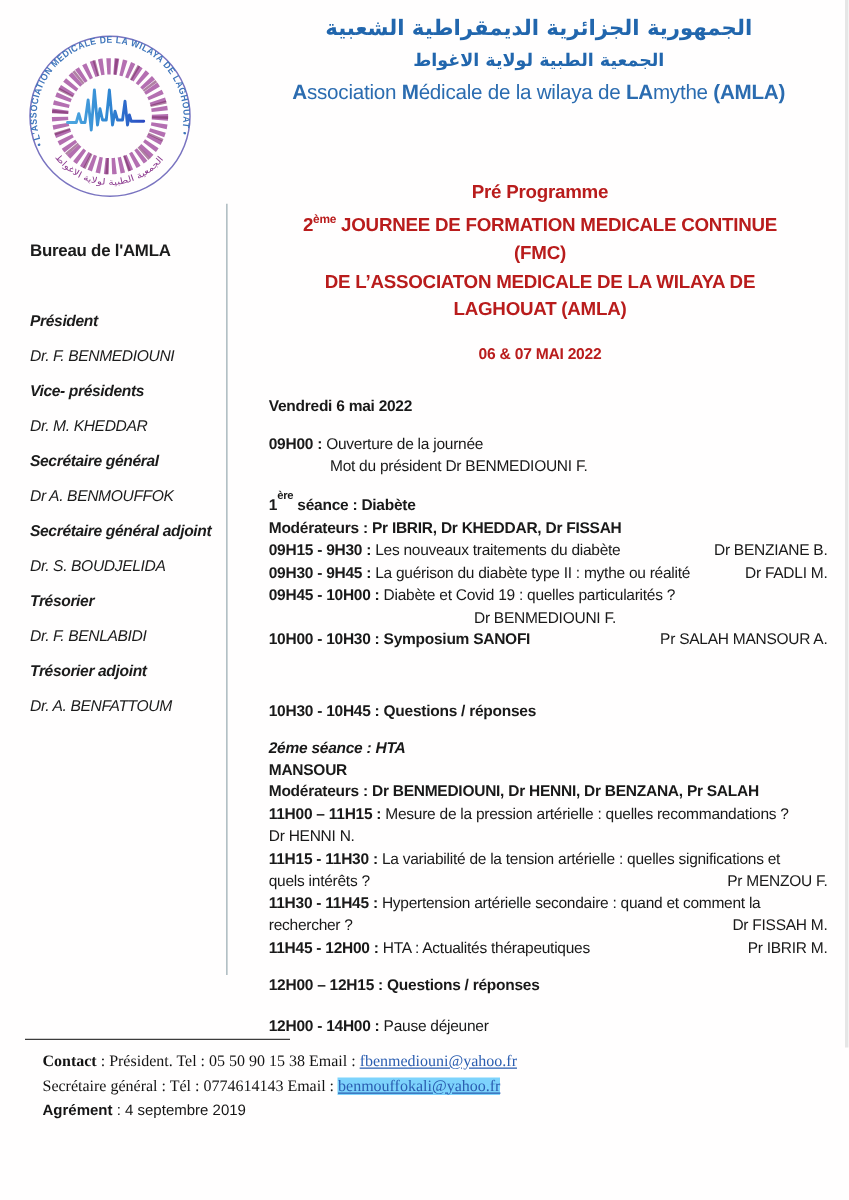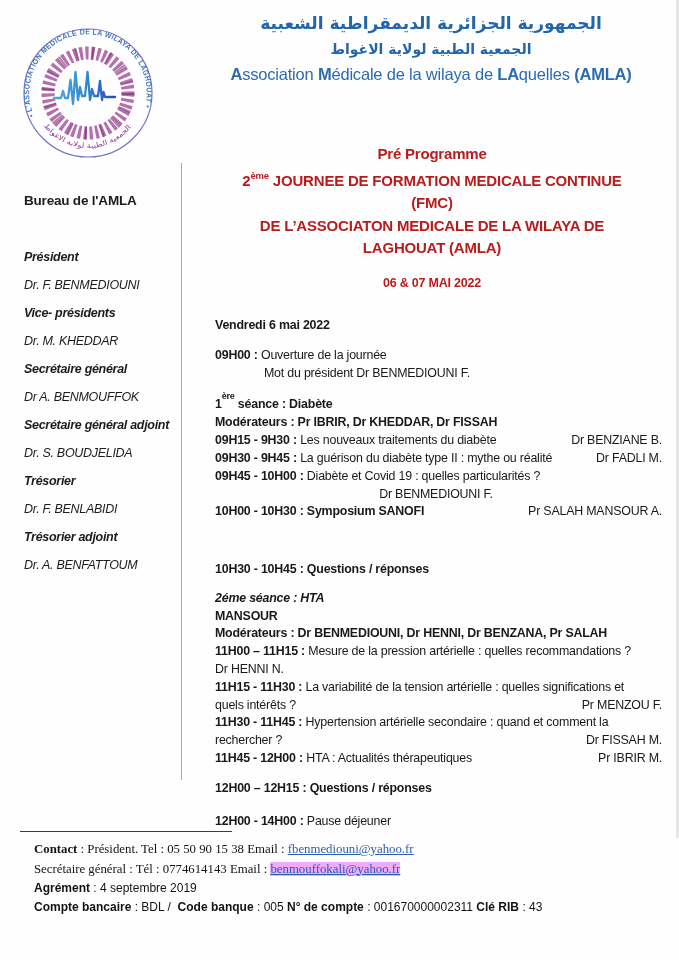--- a/index.html
+++ b/index.html
@@ -42,21 +42,21 @@
   .row-flex .r{white-space:pre;margin-left:auto;padding-right:5px;}
   .spk-r{text-align:center;padding-right:10px;}
   .sess sup{font-size:9px;position:relative;top:-4px;font-weight:bold;}
 
   
   .footnote-rule{position:absolute;left:20px;top:831px;width:212px;height:0;border-top:1.5px solid #3c3c3c;}
   .footer{position:absolute;left:34px;top:840px;width:630px;}
   .f-serif{font-family:"Liberation Serif",serif;font-size:12.8px;line-height:19.5px;white-space:pre-wrap;color:#141414;}
   .f-sans{font-size:12px;line-height:18.5px;white-space:pre-wrap;color:#141414;}
   .email{color:#2a5db0;text-decoration:underline;cursor:pointer;}
-  .email-hl{background:#f0abfc;}
+  .email-hl{background:#7dd3fc;}
 
   
   .ring-text{font-family:"Liberation Sans",sans-serif;font-weight:bold;font-size:7.6px;
              letter-spacing:0.45px;fill:#3f76bb;}
   .ar-ring{font-family:"DejaVu Sans",sans-serif;font-size:7px;fill:#8d3c90;}
 </style>
 </head>
 <body>
 
 <div class="page">
@@ -76,21 +76,21 @@
     <circle cx="74" cy="81" r="40" fill="none" stroke="#7c2f68" stroke-width="13" stroke-dasharray="2 14" opacity="0.6"></circle>
     <circle cx="74" cy="81" r="32" fill="#fffefe"></circle>
     <text class="ring-text"><textPath href="#arcT" textLength="222" lengthAdjust="spacingAndGlyphs">• L'ASSOCIATION MEDICALE DE LA WILAYA DE LAGHOUAT •</textPath></text>
     <path d="M40 86 h7 l2 -7 2 7 h3 l2.5 -18 2.5 24 2.5 -32 2.5 28 2 -13 2 9 h3 l2.5 -24 2.5 28 2 -11 2 7 h4 l2 -15 2 19 1.5 -8 1.5 5 h10" fill="none" stroke="url(#ecgGrad)" stroke-width="2.3" stroke-linejoin="round" stroke-linecap="round"></path>
     <text class="ar-ring"><textPath href="#arcB" textLength="100" lengthAdjust="spacingAndGlyphs">الجمعية الطبية لولاية الاغواط</textPath></text>
   </svg>
 
   <div class="header-text">
     <div class="ar ar1" dir="rtl">الجمهورية الجزائرية الديمقراطية الشعبية</div>
     <div class="ar ar2" dir="rtl">الجمعية الطبية لولاية الاغواط</div>
-    <div class="assoc"><b>A</b><span>ssociation </span><b>M</b><span>édicale de la wilaya de </span><b>LA</b><span>quelles </span><b>(AMLA)</b></div>
+    <div class="assoc"><b>A</b><span>ssociation </span><b>M</b><span>édicale de la wilaya de </span><b>LA</b><span>mythe </span><b>(AMLA)</b></div>
   </div>
 
   <div class="title-block">
     <div>Pré Programme</div>
     <div><span>2</span><sup>ème</sup><span> JOURNEE DE FORMATION MEDICALE CONTINUE</span></div>
     <div>(FMC)</div>
     <div>DE L’ASSOCIATON MEDICALE DE LA WILAYA DE</div>
     <div>LAGHOUAT (AMLA)</div>
     <div class="date">06 &amp; 07 MAI 2022</div>
   </div>
@@ -145,17 +145,16 @@
     <div class="ln b mt12"><span>12H00 – 12H15</span><span> : </span><span>Questions / réponses</span></div>
     <div class="ln mt15"><span class="b"><span>12H00 - 14H00</span><span> : </span></span><span>Pause déjeuner</span></div>
   </main>
 
   <div class="footnote-rule"></div>
 
   <footer class="footer">
     <div class="f-serif"><b>Contact</b><span> : Président. Tel : 05 50 90 15 38 Email : </span><a class="email">fbenmediouni@yahoo.fr</a></div>
     <div class="f-serif"><span>Secrétaire général : Tél : 0774614143 Email : </span><a class="email email-hl">benmouffokali@yahoo.fr</a></div>
     <div class="f-sans"><b>Agrément</b><span> : 4 septembre 2019</span></div>
-    <div class="f-sans"><b>Compte bancaire</b><span> : BDL /  </span><b>Code banque</b><span> : 005 </span><b>N° de compte</b><span> : 001670000002311 </span><b>Clé RIB</b><span> : 43</span></div>
   </footer>
 
   <div class="scan-edge"></div>
 </div>
 
 </body></html>

